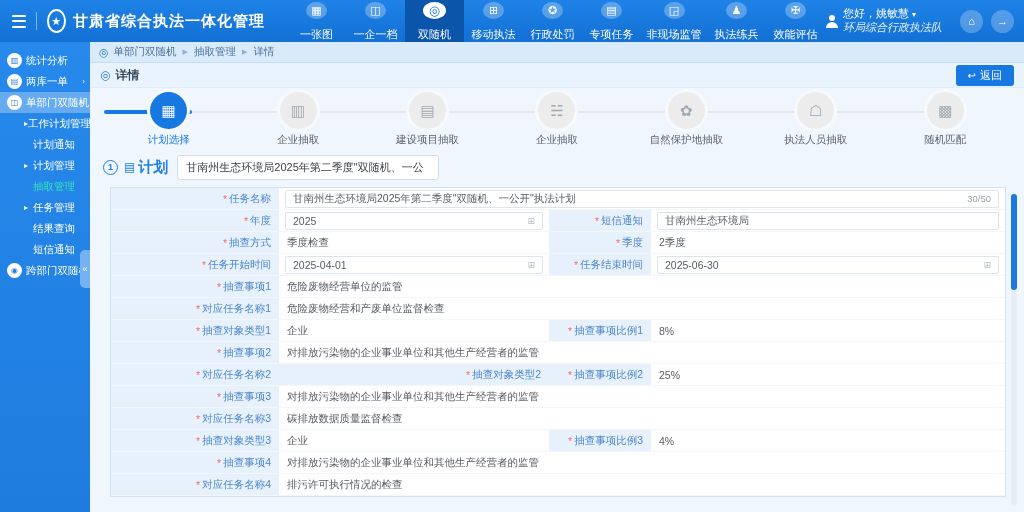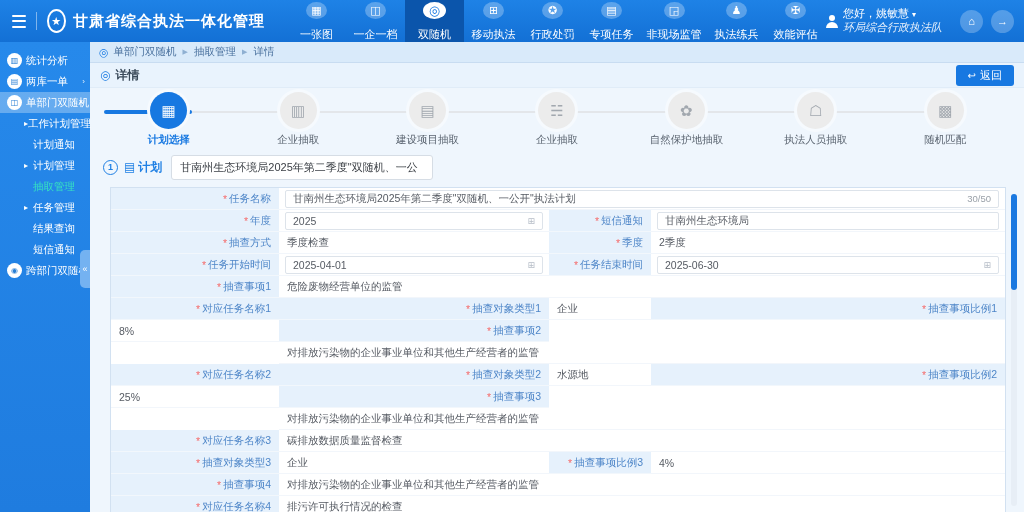--- a/index.html
+++ b/index.html
@@ -65,28 +65,28 @@
   
   .stepper{position:relative;height:58px;margin:4px 14px 0 14px;}
   .step-line{position:absolute;top:19px;left:55px;right:55px;height:2px;background:#e3e6ea;}
   .step-line-blue{position:absolute;top:18px;left:0px;width:88px;height:4px;border-radius:2px;background:#1778e1;}
   .steps{position:relative;display:flex;height:100%;}
   .step{flex:1;display:flex;flex-direction:column;align-items:center;}
   .step-circle{width:37px;height:37px;border-radius:50%;background:#ececec;color:#a2a8af;display:flex;align-items:center;justify-content:center;
     font-size:15px;z-index:2;box-shadow:0 0 0 3px #f6fafe;}
   .step.active .step-circle{background:#1778e1;color:#fff;}
   .step-lbl{font-size:10.5px;color:#5a6470;margin-top:4px;}
-  .step.active .step-lbl{color:#1778e1;font-weight:bold;}
+  .step.active .step-lbl{color:#1778e1;}
 
   
   .plan{display:flex;align-items:center;height:30px;padding-left:13px;margin-top:2px;}
   .plan-no{width:15px;height:15px;border:1.5px solid #2080e4;border-radius:50%;color:#2080e4;font-size:9px;font-weight:bold;
     display:flex;align-items:center;justify-content:center;margin-right:6px;}
   .plan-ic{color:#2080e4;font-size:12px;margin-right:3px;}
-  .plan-lbl{color:#2080e4;font-size:12px;font-weight:bold;margin-right:9px;}
+  .plan-lbl{color:#2080e4;font-size:15px;font-weight:bold;margin-right:9px;}
   .plan-select{width:262px;height:25px;background:#fff;border:1px solid #d6dde5;border-radius:3px;padding:0 8px;
     font-size:11px;color:#3c4046;line-height:23px;white-space:nowrap;overflow:hidden;cursor:pointer;}
 
   
   .form-wrap{margin:5px 18px 0 20px;border:1px solid #d2e1f1;background:#fff;}
   .grid{display:grid;grid-template-columns:168px 270px 102px 1fr;grid-auto-rows:22px;font-size:10.5px;}
   .lbl{background:#e6f1fc;display:flex;align-items:center;justify-content:flex-end;padding-right:8px;color:#4e86c8;
     border-bottom:1px solid #f2f7fc;white-space:nowrap;overflow:hidden;}
   .star{color:#f56c6c;margin-right:2px;}
   .val{display:flex;align-items:center;padding:0 6px;border-bottom:1px solid #f2f6fb;color:#565b63;background:#fff;overflow:hidden;}
@@ -344,20 +344,23 @@
             <span class="star">*</span>
             <span>抽查事项1</span>
           </div>
           <div class="val full">
             <span class="plain">危险废物经营单位的监管</span>
           </div>
           <div class="lbl">
             <span class="star">*</span>
             <span>对应任务名称1</span>
           </div>
+          <div class="val full">
+            <span class="plain">危险废物经营和产废单位监督检查</span>
+          </div>
           <div class="lbl">
             <span class="star">*</span>
             <span>抽查对象类型1</span>
           </div>
           <div class="val">
             <span class="plain">企业</span>
           </div>
           <div class="lbl">
             <span class="star">*</span>
             <span>抽查事项比例1</span>
@@ -372,23 +375,20 @@
           <div class="val full">
             <span class="plain">对排放污染物的企业事业单位和其他生产经营者的监管</span>
           </div>
           <div class="lbl">
             <span class="star">*</span>
             <span>对应任务名称2</span>
           </div>
           <div class="lbl">
             <span class="star">*</span>
             <span>抽查对象类型2</span>
-          </div>
-          <div class="val">
-            <span class="plain">水源地</span>
           </div>
           <div class="lbl">
             <span class="star">*</span>
             <span>抽查事项比例2</span>
           </div>
           <div class="val">
             <span class="plain">25%</span>
           </div>
           <div class="lbl">
             <span class="star">*</span>

